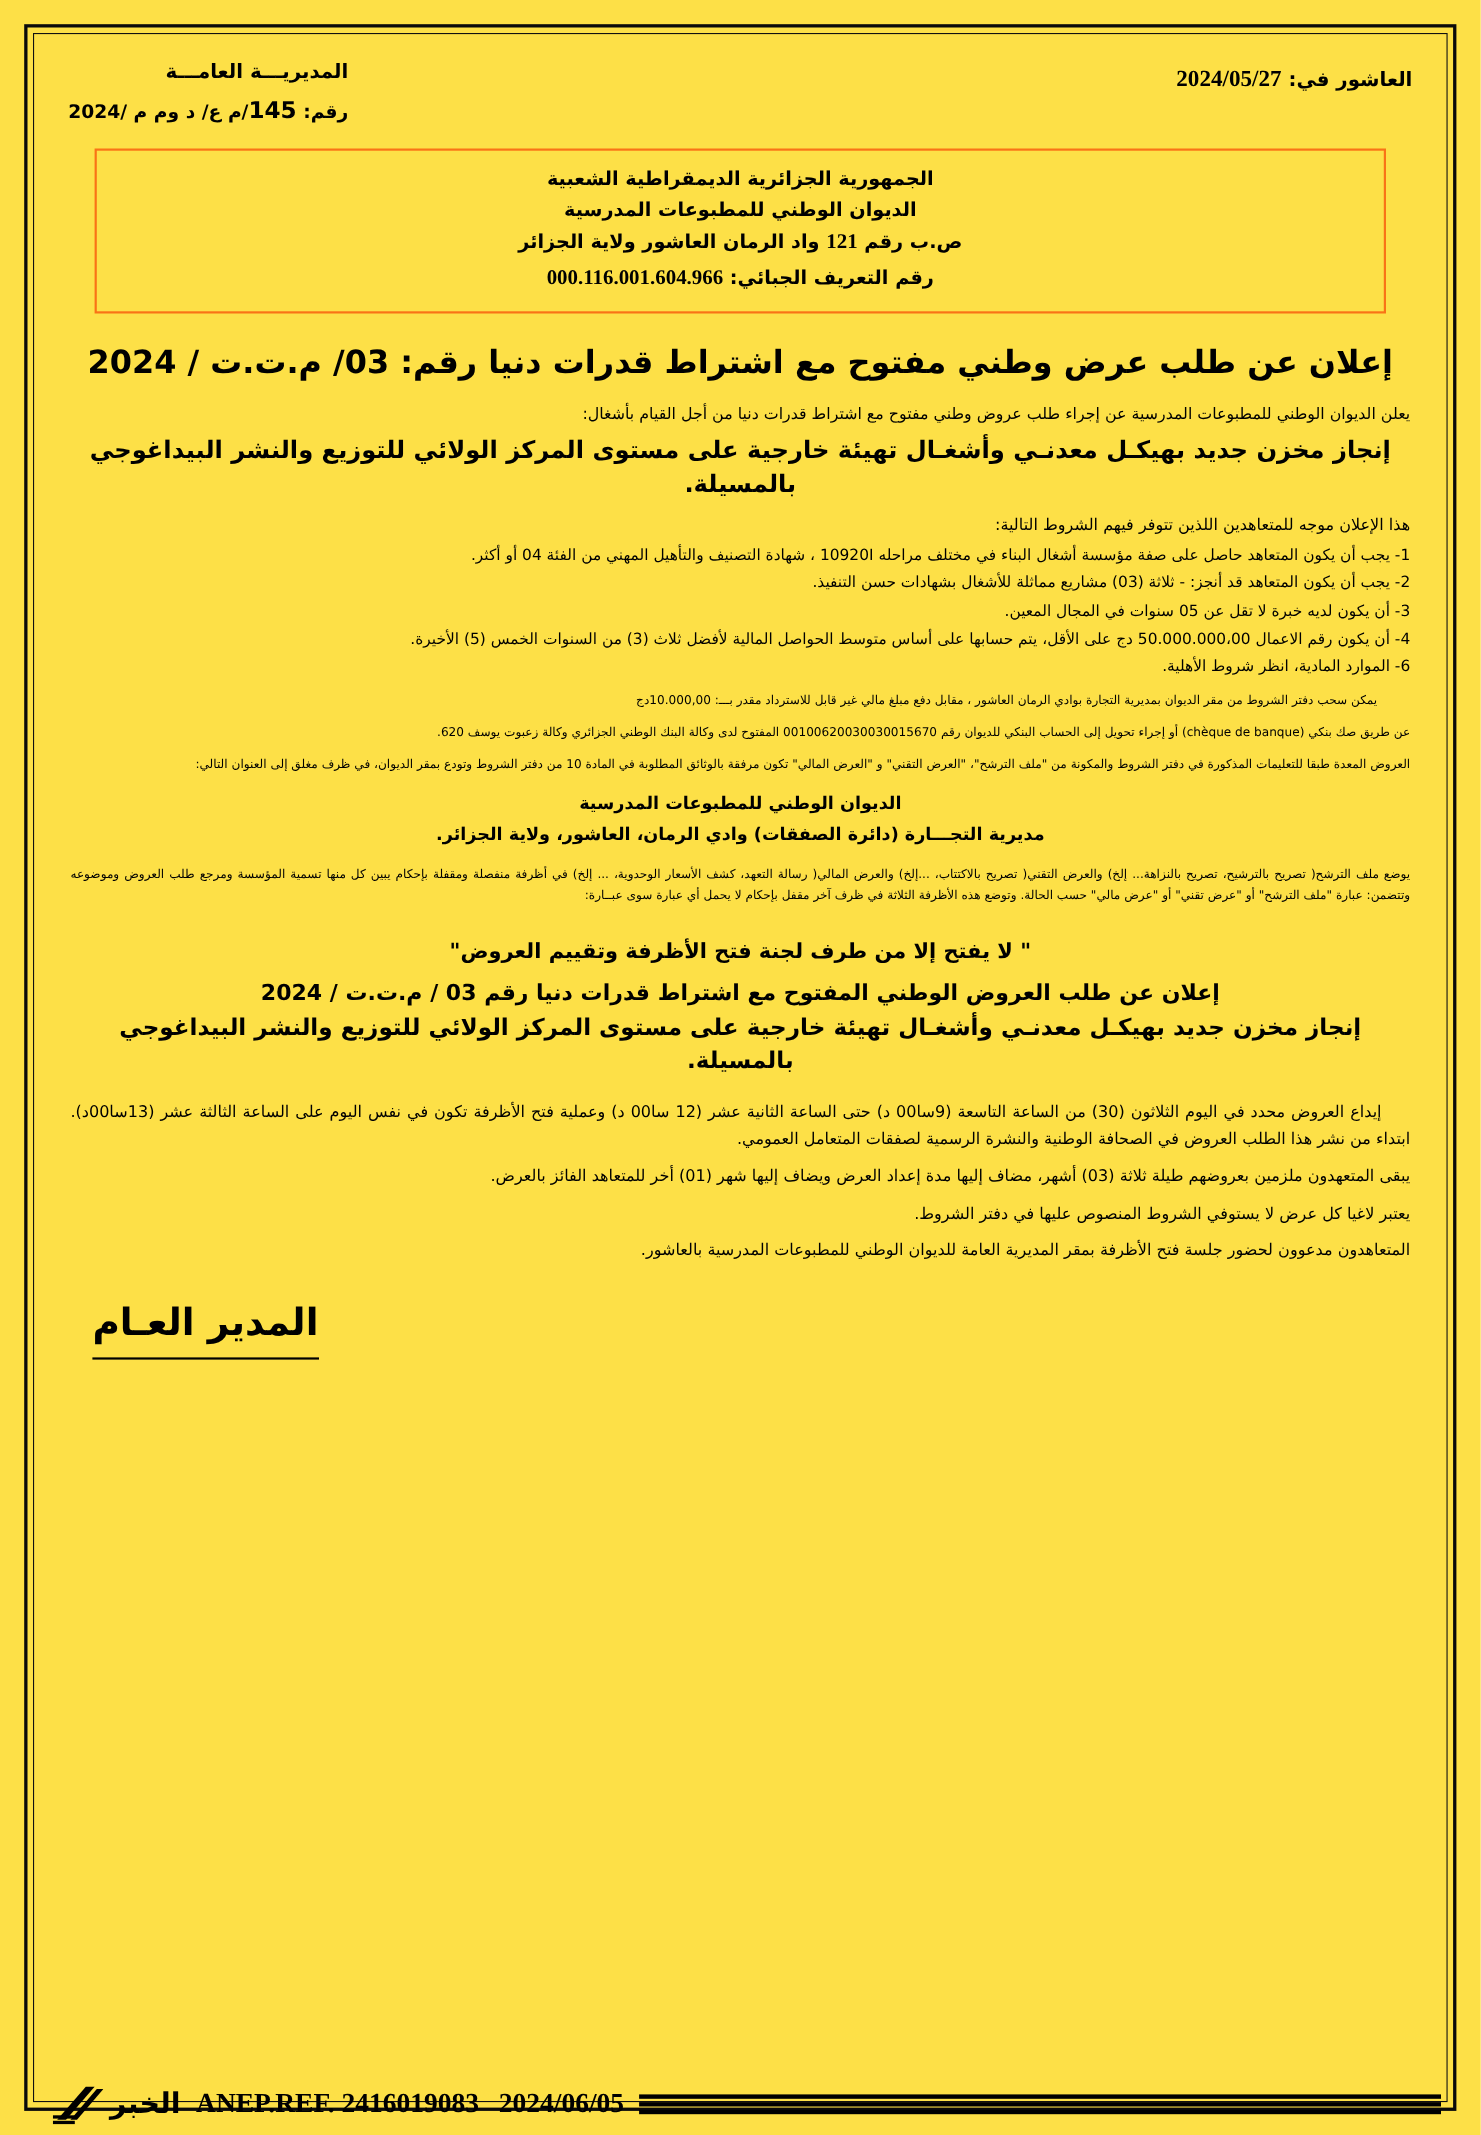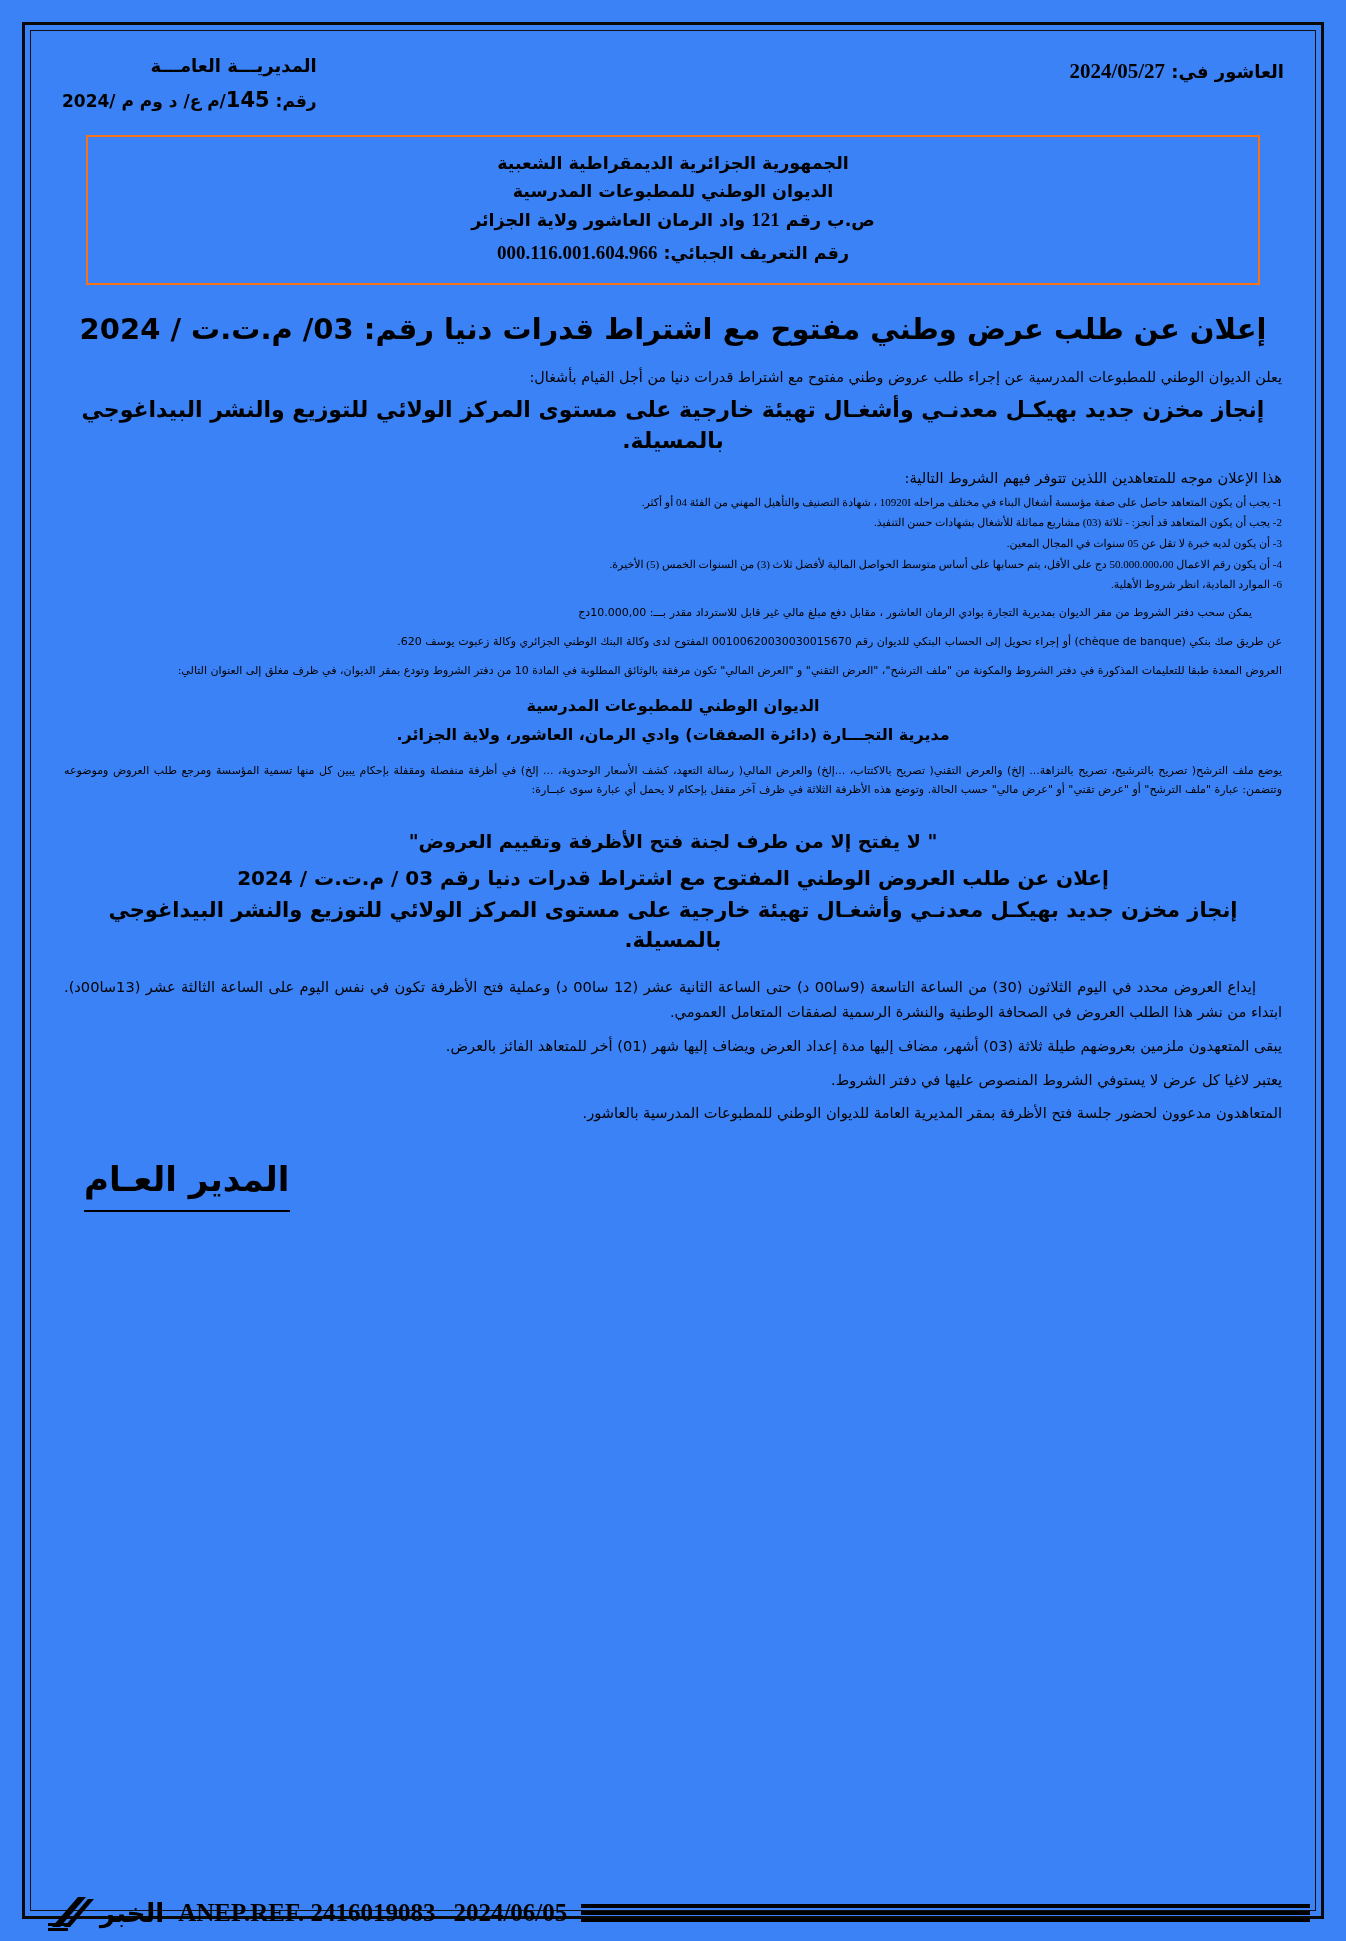--- a/index.html
+++ b/index.html
@@ -8,21 +8,21 @@
     width:1346px;
     height:1941px;
     font-family:"DejaVu Sans","Liberation Sans",sans-serif;
     color:#000;
     position:relative;
     overflow:hidden;
   }
   .page{
     position:absolute;
     inset:0;
-    background:#3b82f6;
+    background:#fde047;
   }
   
   .frame-outer{
     position:absolute;
     left:22px; top:22px; right:22px; bottom:22px;
     border:3px solid #0a0a0a;
   }
   .frame-inner{
     position:absolute;
     left:30px; top:30px; right:30px; bottom:30px;
@@ -92,25 +92,24 @@
     font-size:22px;
     font-weight:bold;
     line-height:1.42;
     margin:2px 0 10px 0;
   }
   .subject .l2{ display:block; }
   .lead{ text-align:right; font-size:14.6px; margin:6px 0 4px 0;}
 
   ul.conds{ list-style:none; margin:0; padding:0;}
   ul.conds li{
-    font-size:11px;
+    font-size:14px;
     line-height:1.6;
     margin:3px 0;
     text-align:justify;
-    font-family:Liberation Serif, serif;
   }
   ul.conds li.ctr{ text-align:right;}
 
   .para{
     font-size:11px;
     line-height:1.72;
     text-align:justify;
     margin:10px 0;
   }
   .para.first{ text-indent:30px; }

